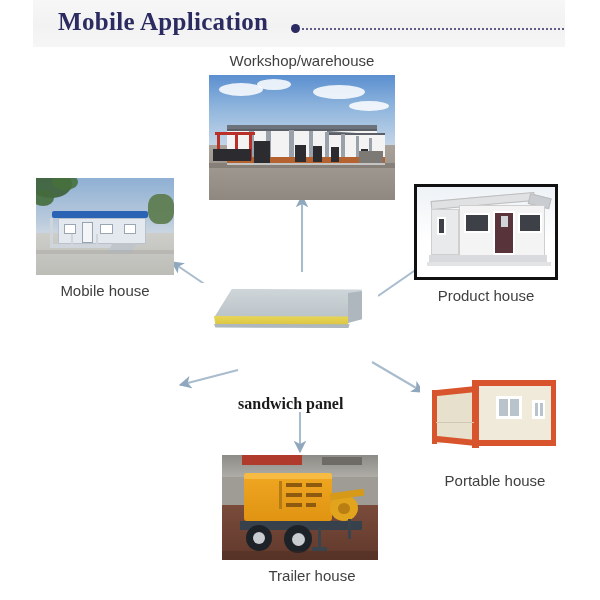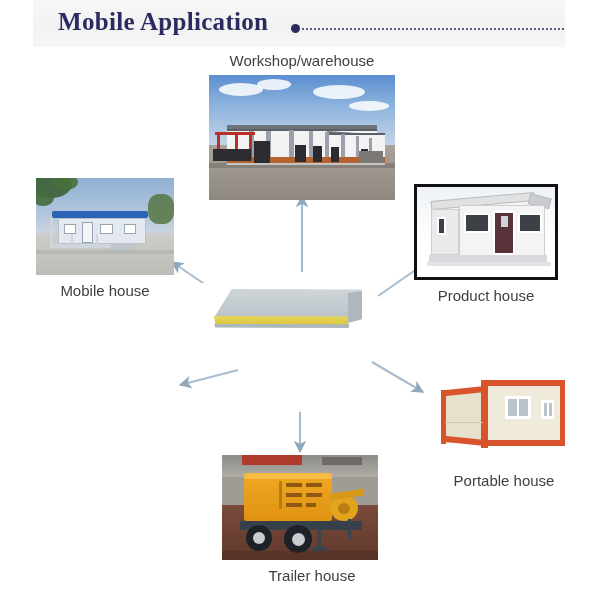--- a/index.html
+++ b/index.html
@@ -315,23 +315,24 @@
 
       <div class="sp-top" style="left:16px; top:6px; width:148px; height:30px; clip-path: polygon(12% 0%, 100% 2%, 92% 100%, 0% 96%);"></div>
 
       <div class="sp-core" style="left:16px; top:33px; width:142px; height:10px; clip-path: polygon(0% 0%, 96% 6%, 94% 100%, 1% 88%);"></div>
 
       <div class="sp-edge" style="left:16px; top:41px; width:140px; height:4px; clip-path: polygon(0% 0%, 97% 8%, 96% 100%, 1% 90%);"></div>
 
       <div class="sp-edge" style="left:150px; top:8px; width:14px; height:32px; clip-path: polygon(0% 6%, 100% 0%, 100% 88%, 0% 100%);"></div>
     </div>
   </div>
-
-
-  <div class="card" style="left:429px; top:360px; width:150px;">
+  <div class="sp-label" style="left:238px; top:395px;">sandwich panel</div>
+
+
+  <div class="card" style="left:420px; top:360px; width:150px;">
     <div class="photo" style="width:150px; height:105px; background:#ffffff;">
 
       <div class="ph-side" style="left:14px; top:30px; width:42px; height:54px; clip-path: polygon(0% 8%, 100% 0%, 100% 92%, 0% 100%);"></div>
 
       <div class="ph-face" style="left:56px; top:22px; width:78px; height:62px;"></div>
 
       <div class="ph-frame" style="left:52px; top:20px; width:7px; height:68px;"></div>
       <div class="ph-frame" style="left:12px; top:30px; width:5px; height:54px;"></div>
       <div class="ph-frame" style="left:131px; top:22px; width:5px; height:62px;"></div>
 

